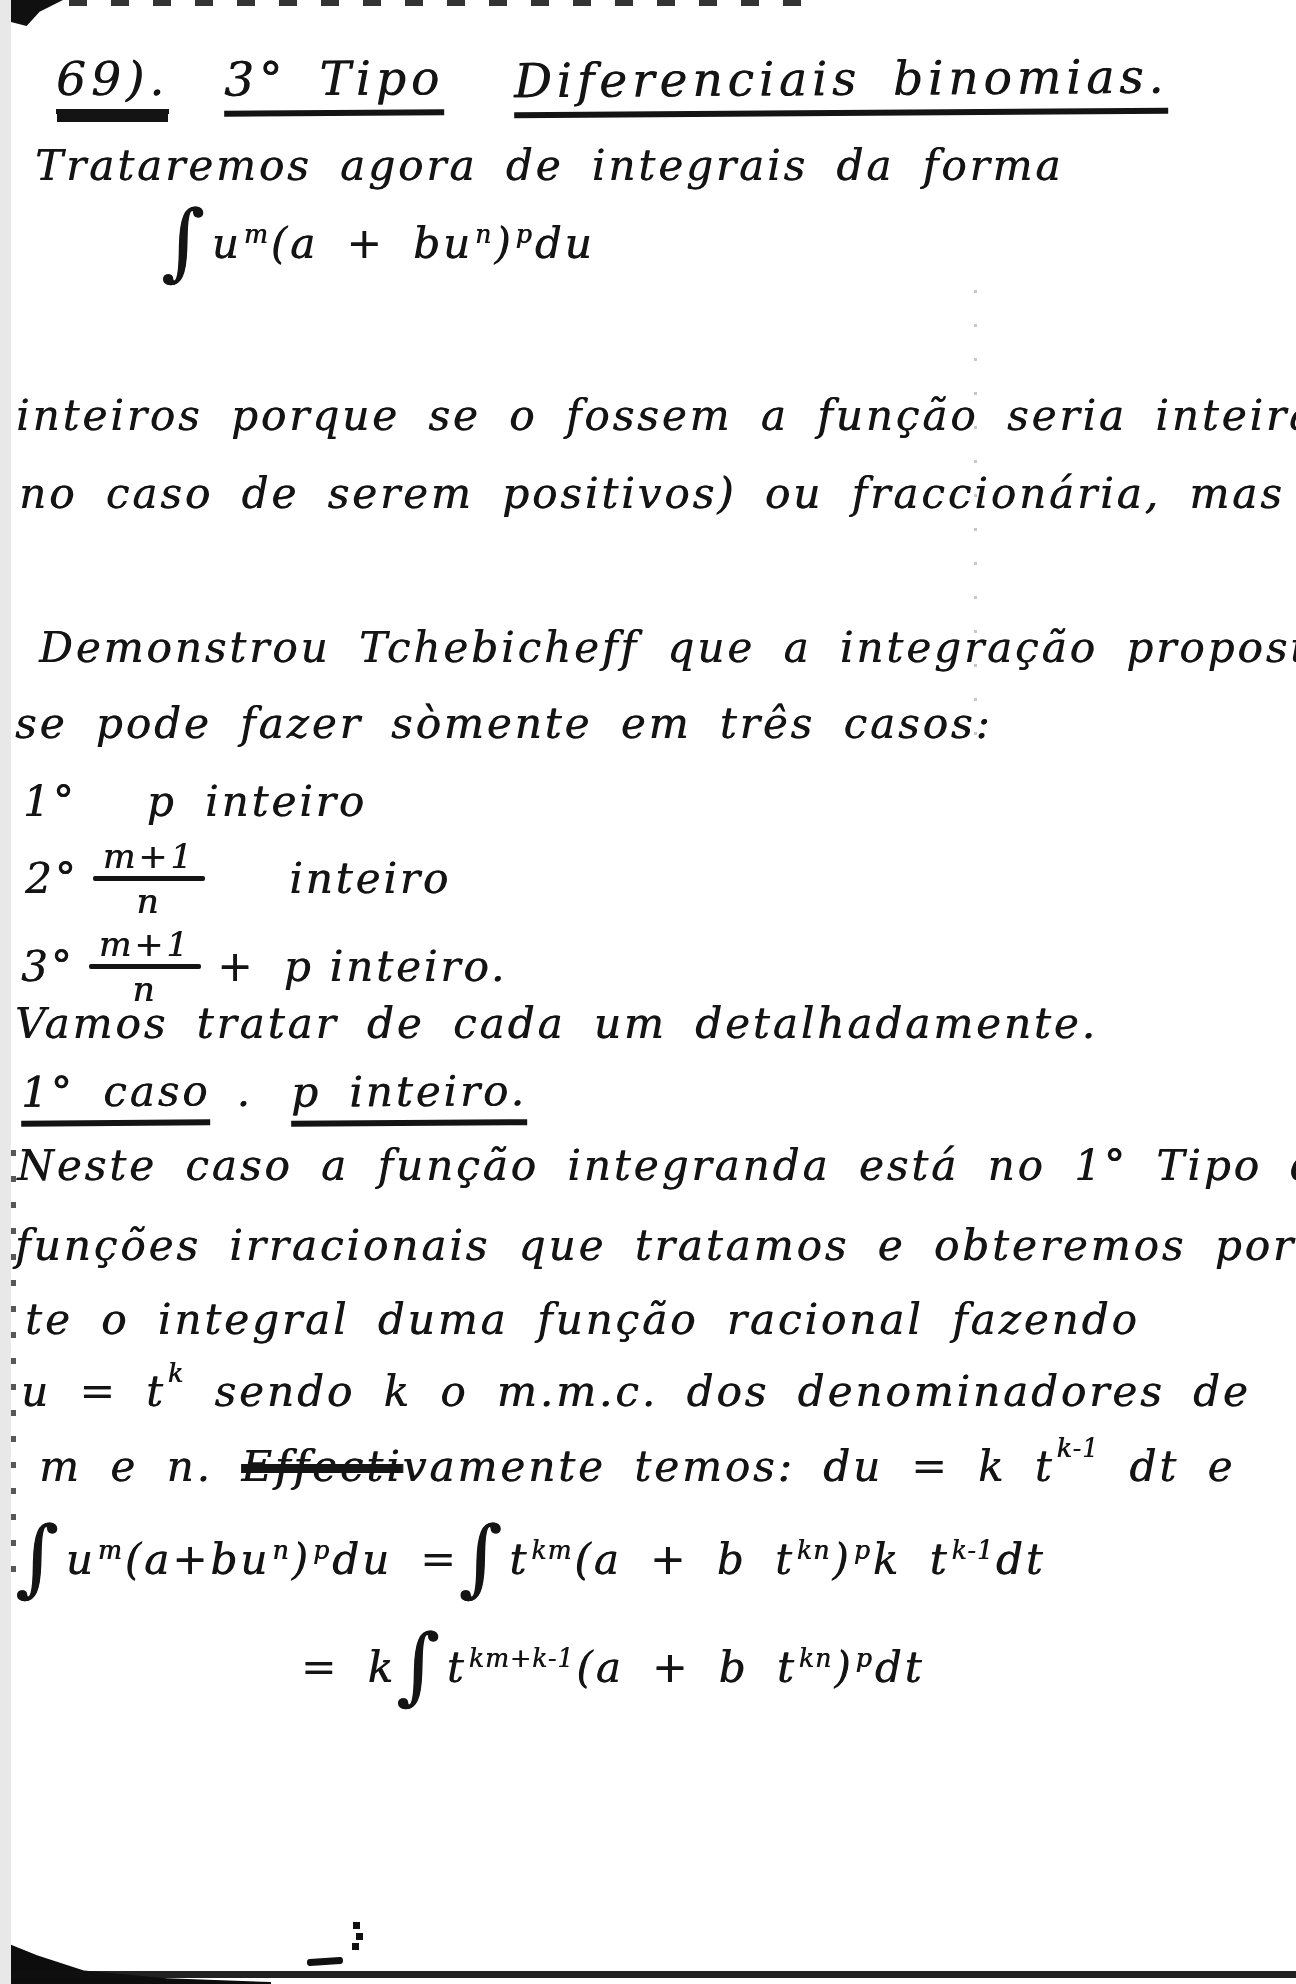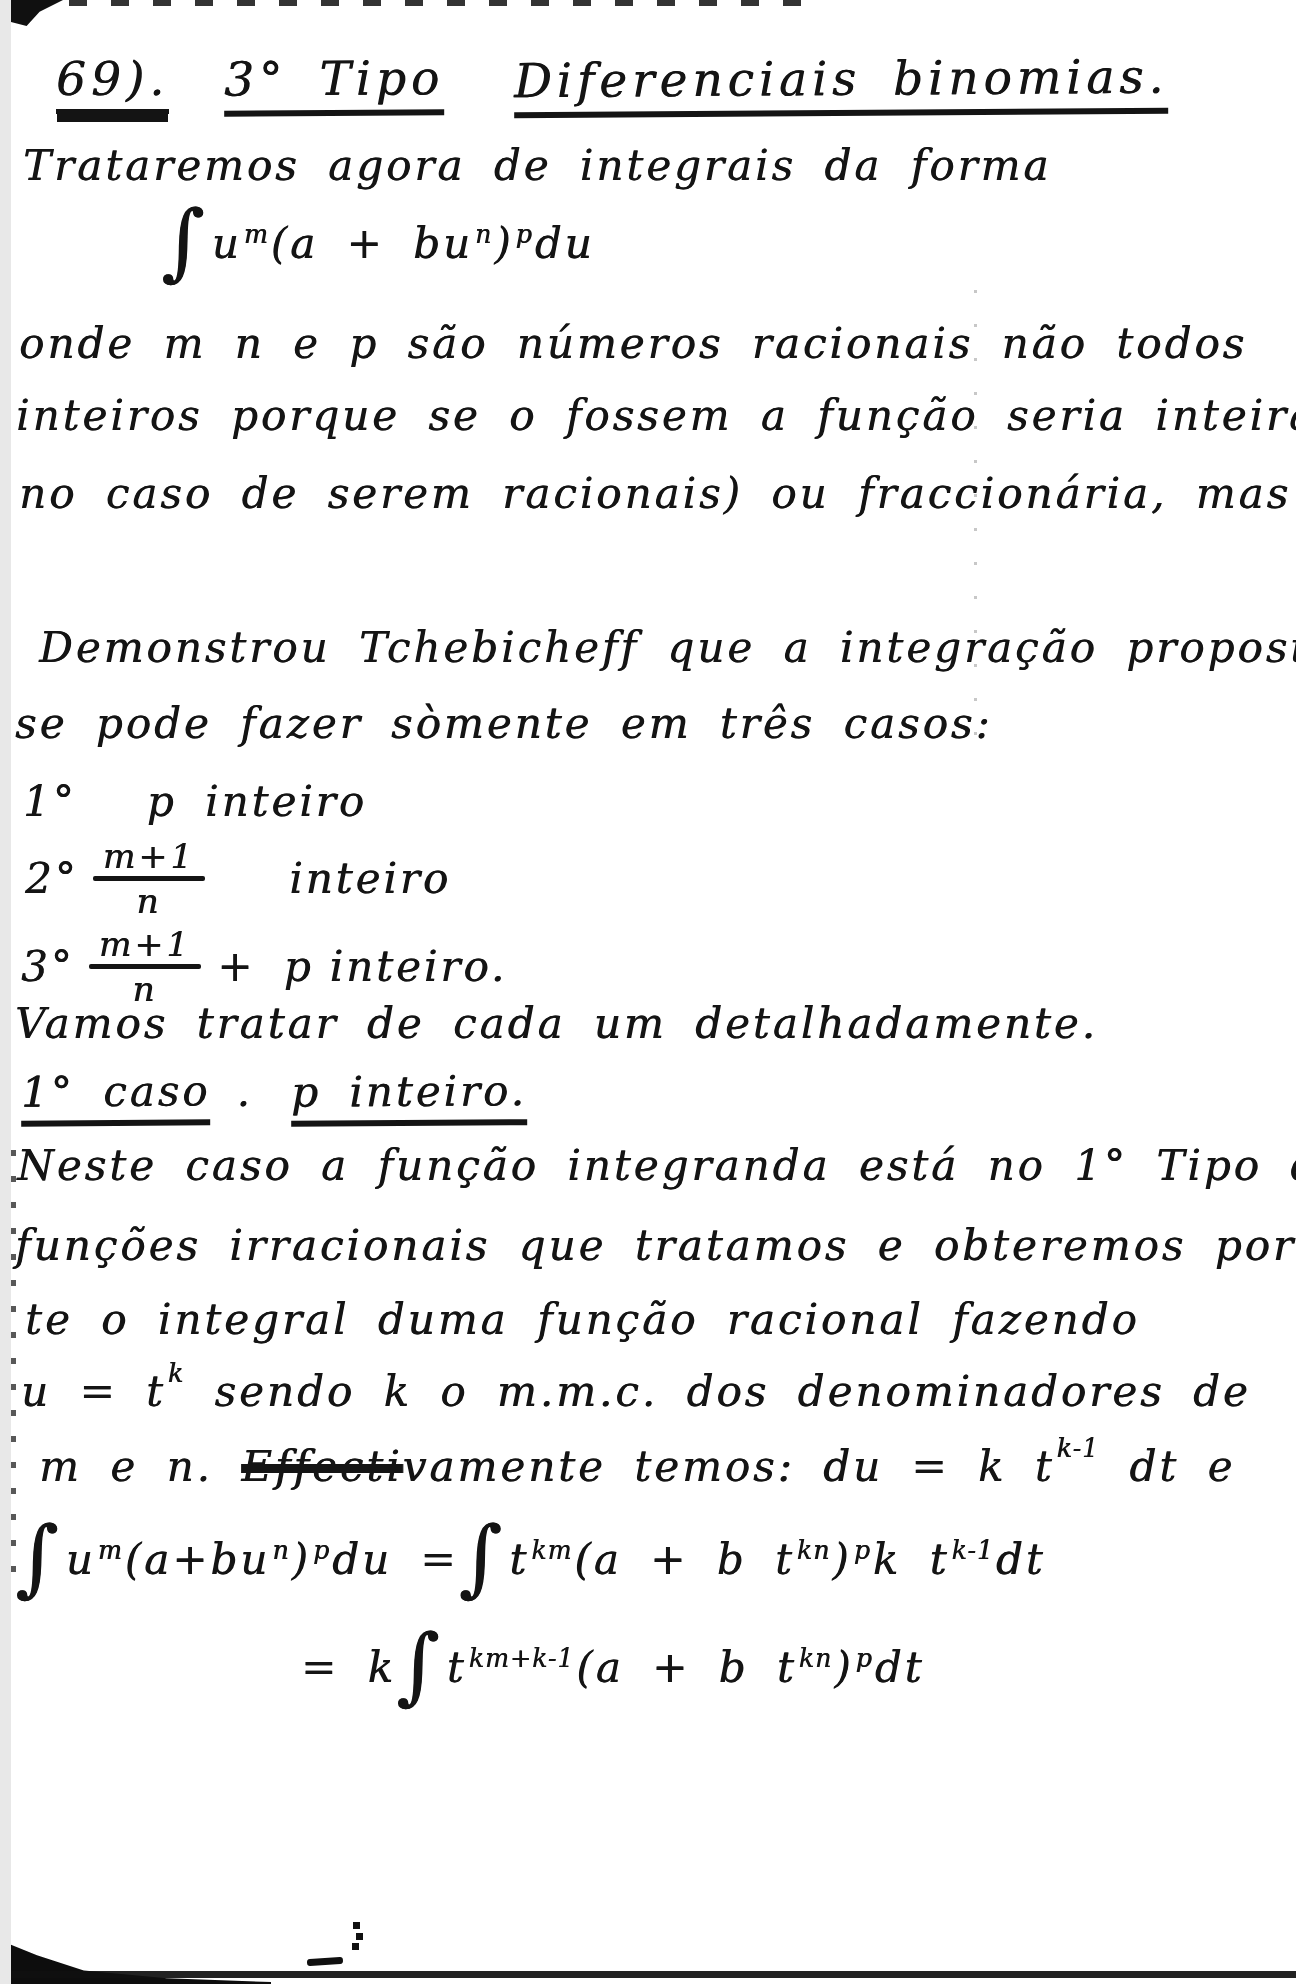--- a/index.html
+++ b/index.html
@@ -54,36 +54,35 @@
 </style>
 </head>
 <body>
 
 <div class="page">
 
   <div class="line title-line" style="top:52px;left:45px;">
     <span class="u-double">69).</span><span class="sp-r-55"></span><span class="u sp-r-70">3° Tipo</span><span class="u">Diferenciais binomias.</span>
   </div>
 
-  <div class="line" style="top:142px;left:12px;">Trataremos agora de integrais da forma</div>
+  <div class="line" style="top:142px;left:24px;">Trataremos agora de integrais da forma</div>
 
   <div class="line formula" style="top:196px;left:150px;">
       <span class="fint">∫</span>
       <span class="ftxt">u</span>
       <span class="fsup">m</span>
       <span class="ftxt">(a + bu</span>
       <span class="fsup">n</span>
       <span class="ftxt">)</span>
       <span class="fsup">p</span>
       <span class="ftxt"> du</span>
     </div>
 
-  <div class="line" style="top:320px;left:8px;">onde m n e p são números racionais não todos</div>
   <div class="line" style="top:392px;left:5px;">inteiros porque se o fossem a função seria inteira (</div>
-  <div class="line" style="top:470px;left:8px;">no caso de serem racionais) ou fraccionária, mas</div>
+  <div class="line" style="top:470px;left:8px;">no caso de serem positivos) ou fraccionária, mas</div>
 
   <div class="line" style="top:624px;left:28px;">Demonstrou Tchebicheff que a integração proposta</div>
   <div class="line" style="top:700px;left:4px;">se pode fazer sòmente em três casos:</div>
 
   <div class="line case-row" style="top:778px;left:12px;">
     <span>1°</span>
     <span class="case-cond">p inteiro</span>
   </div>
 
   <div class="line case-row" style="top:838px;left:14px;">

